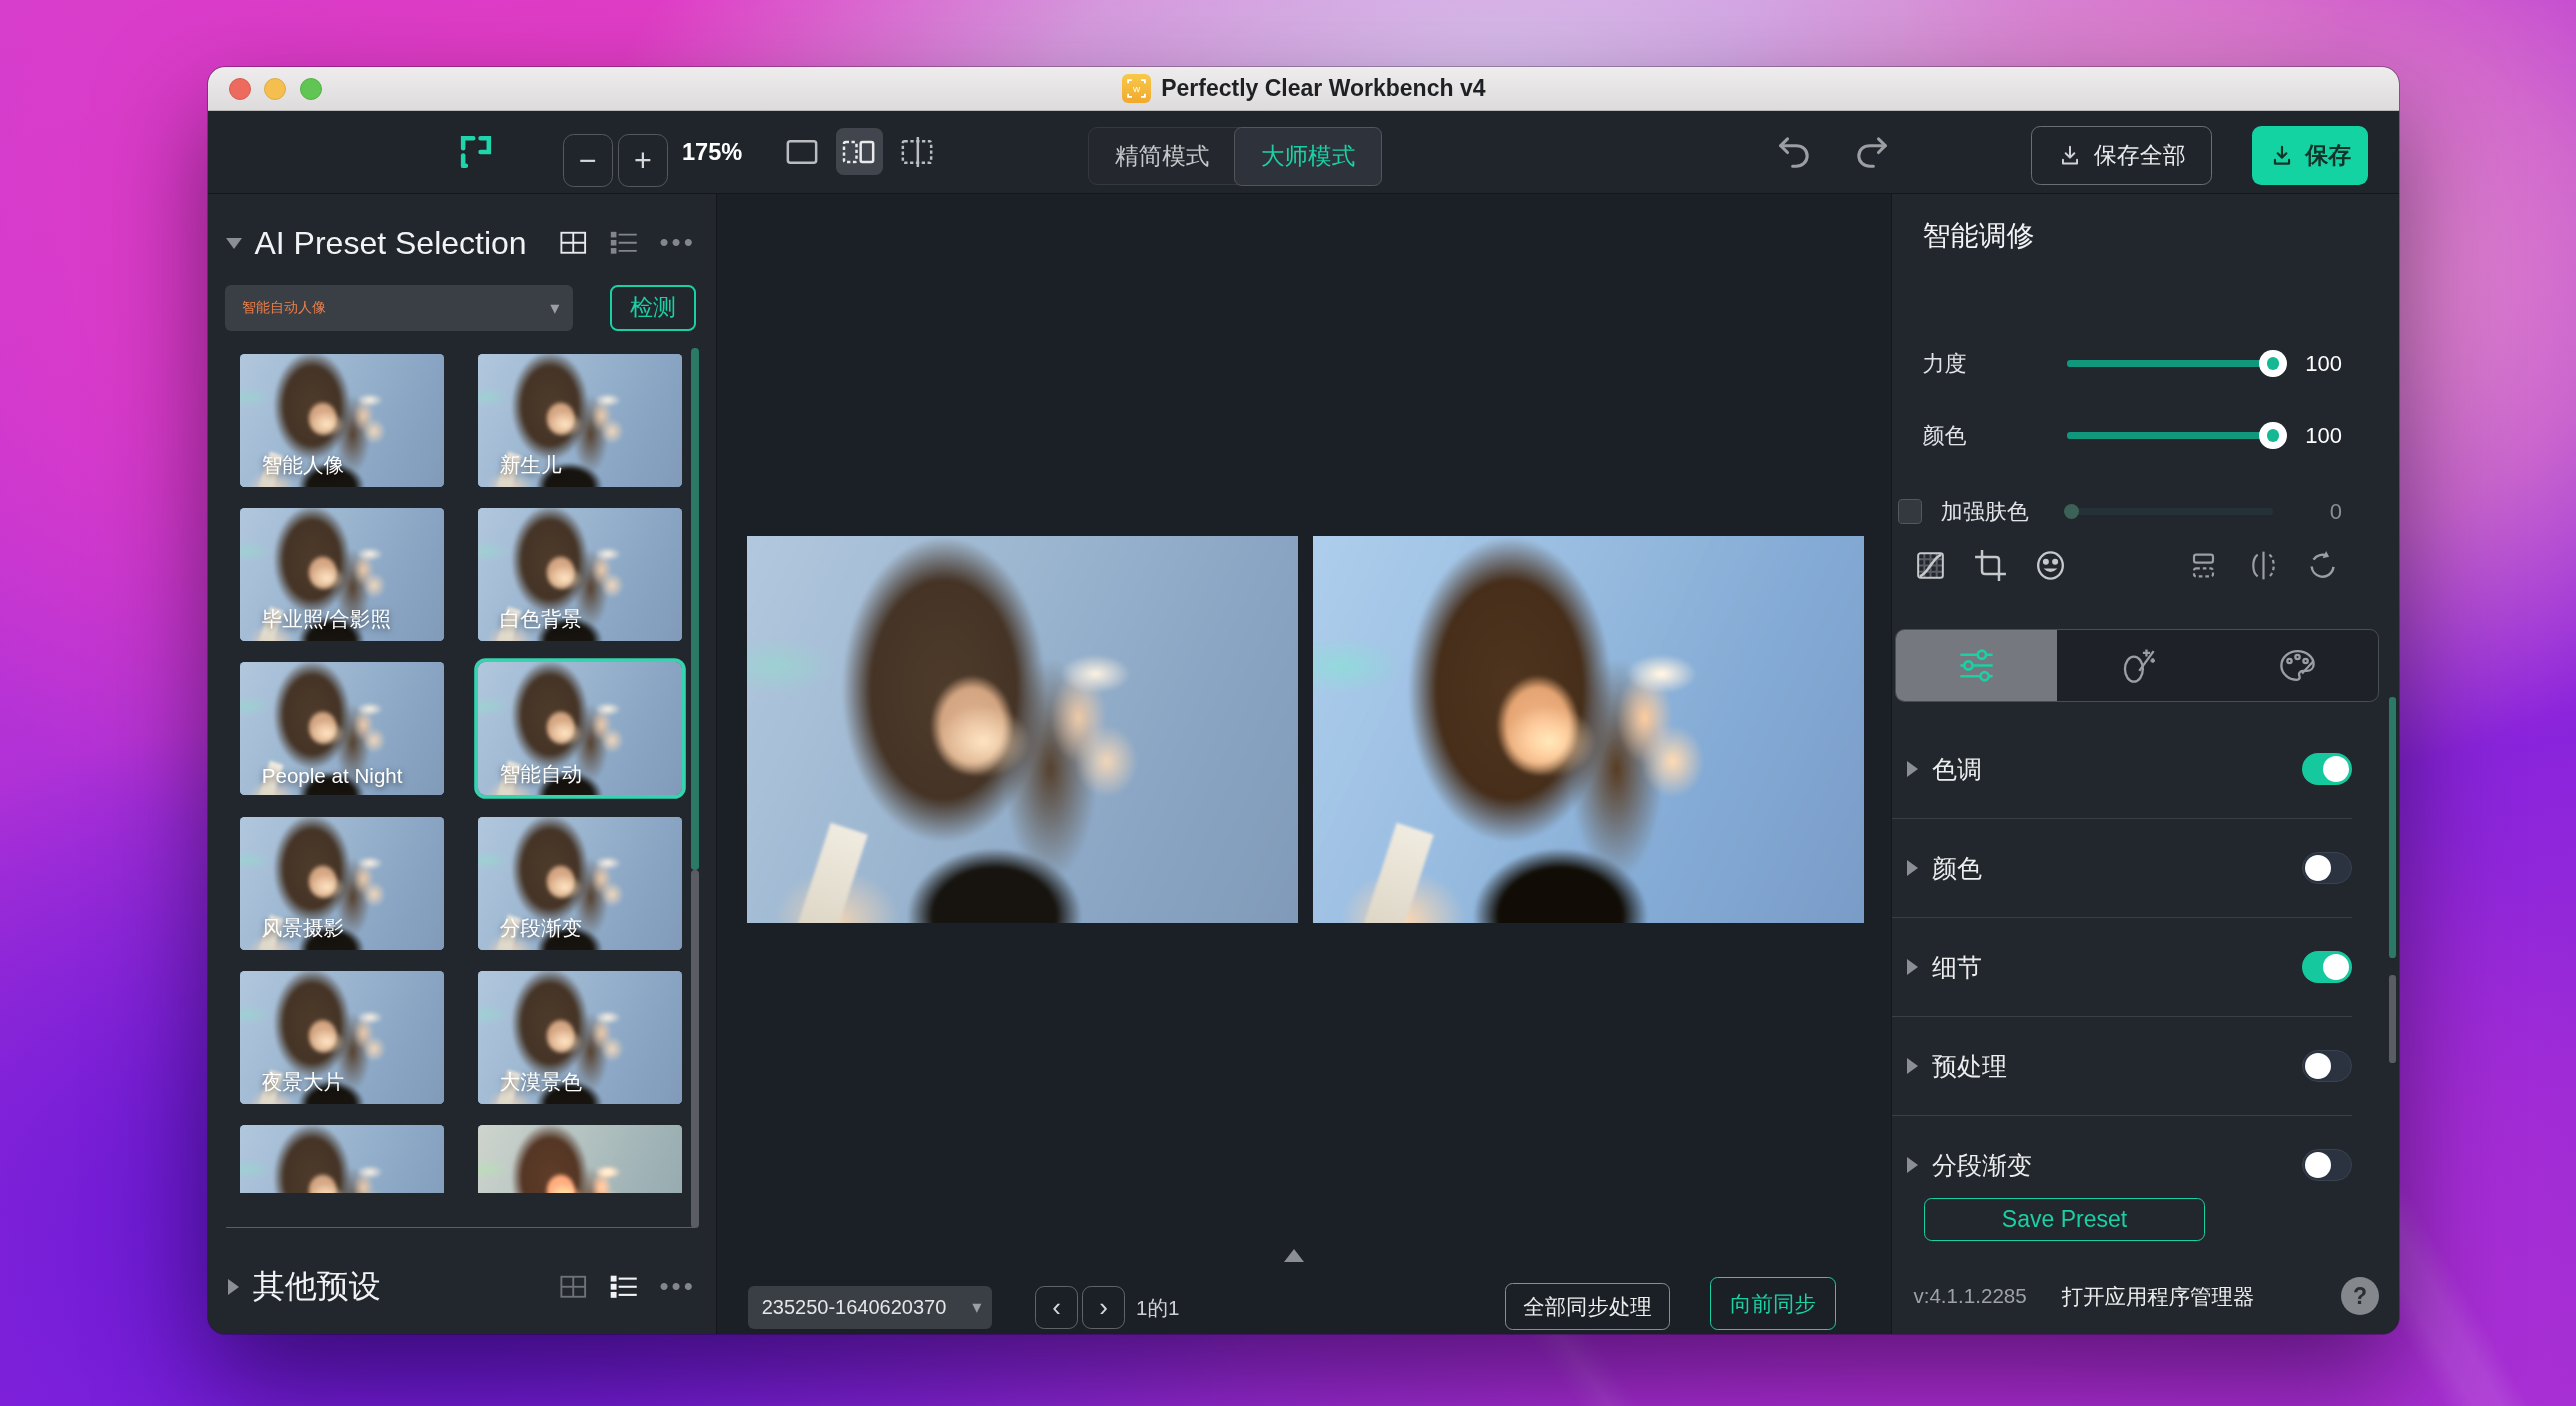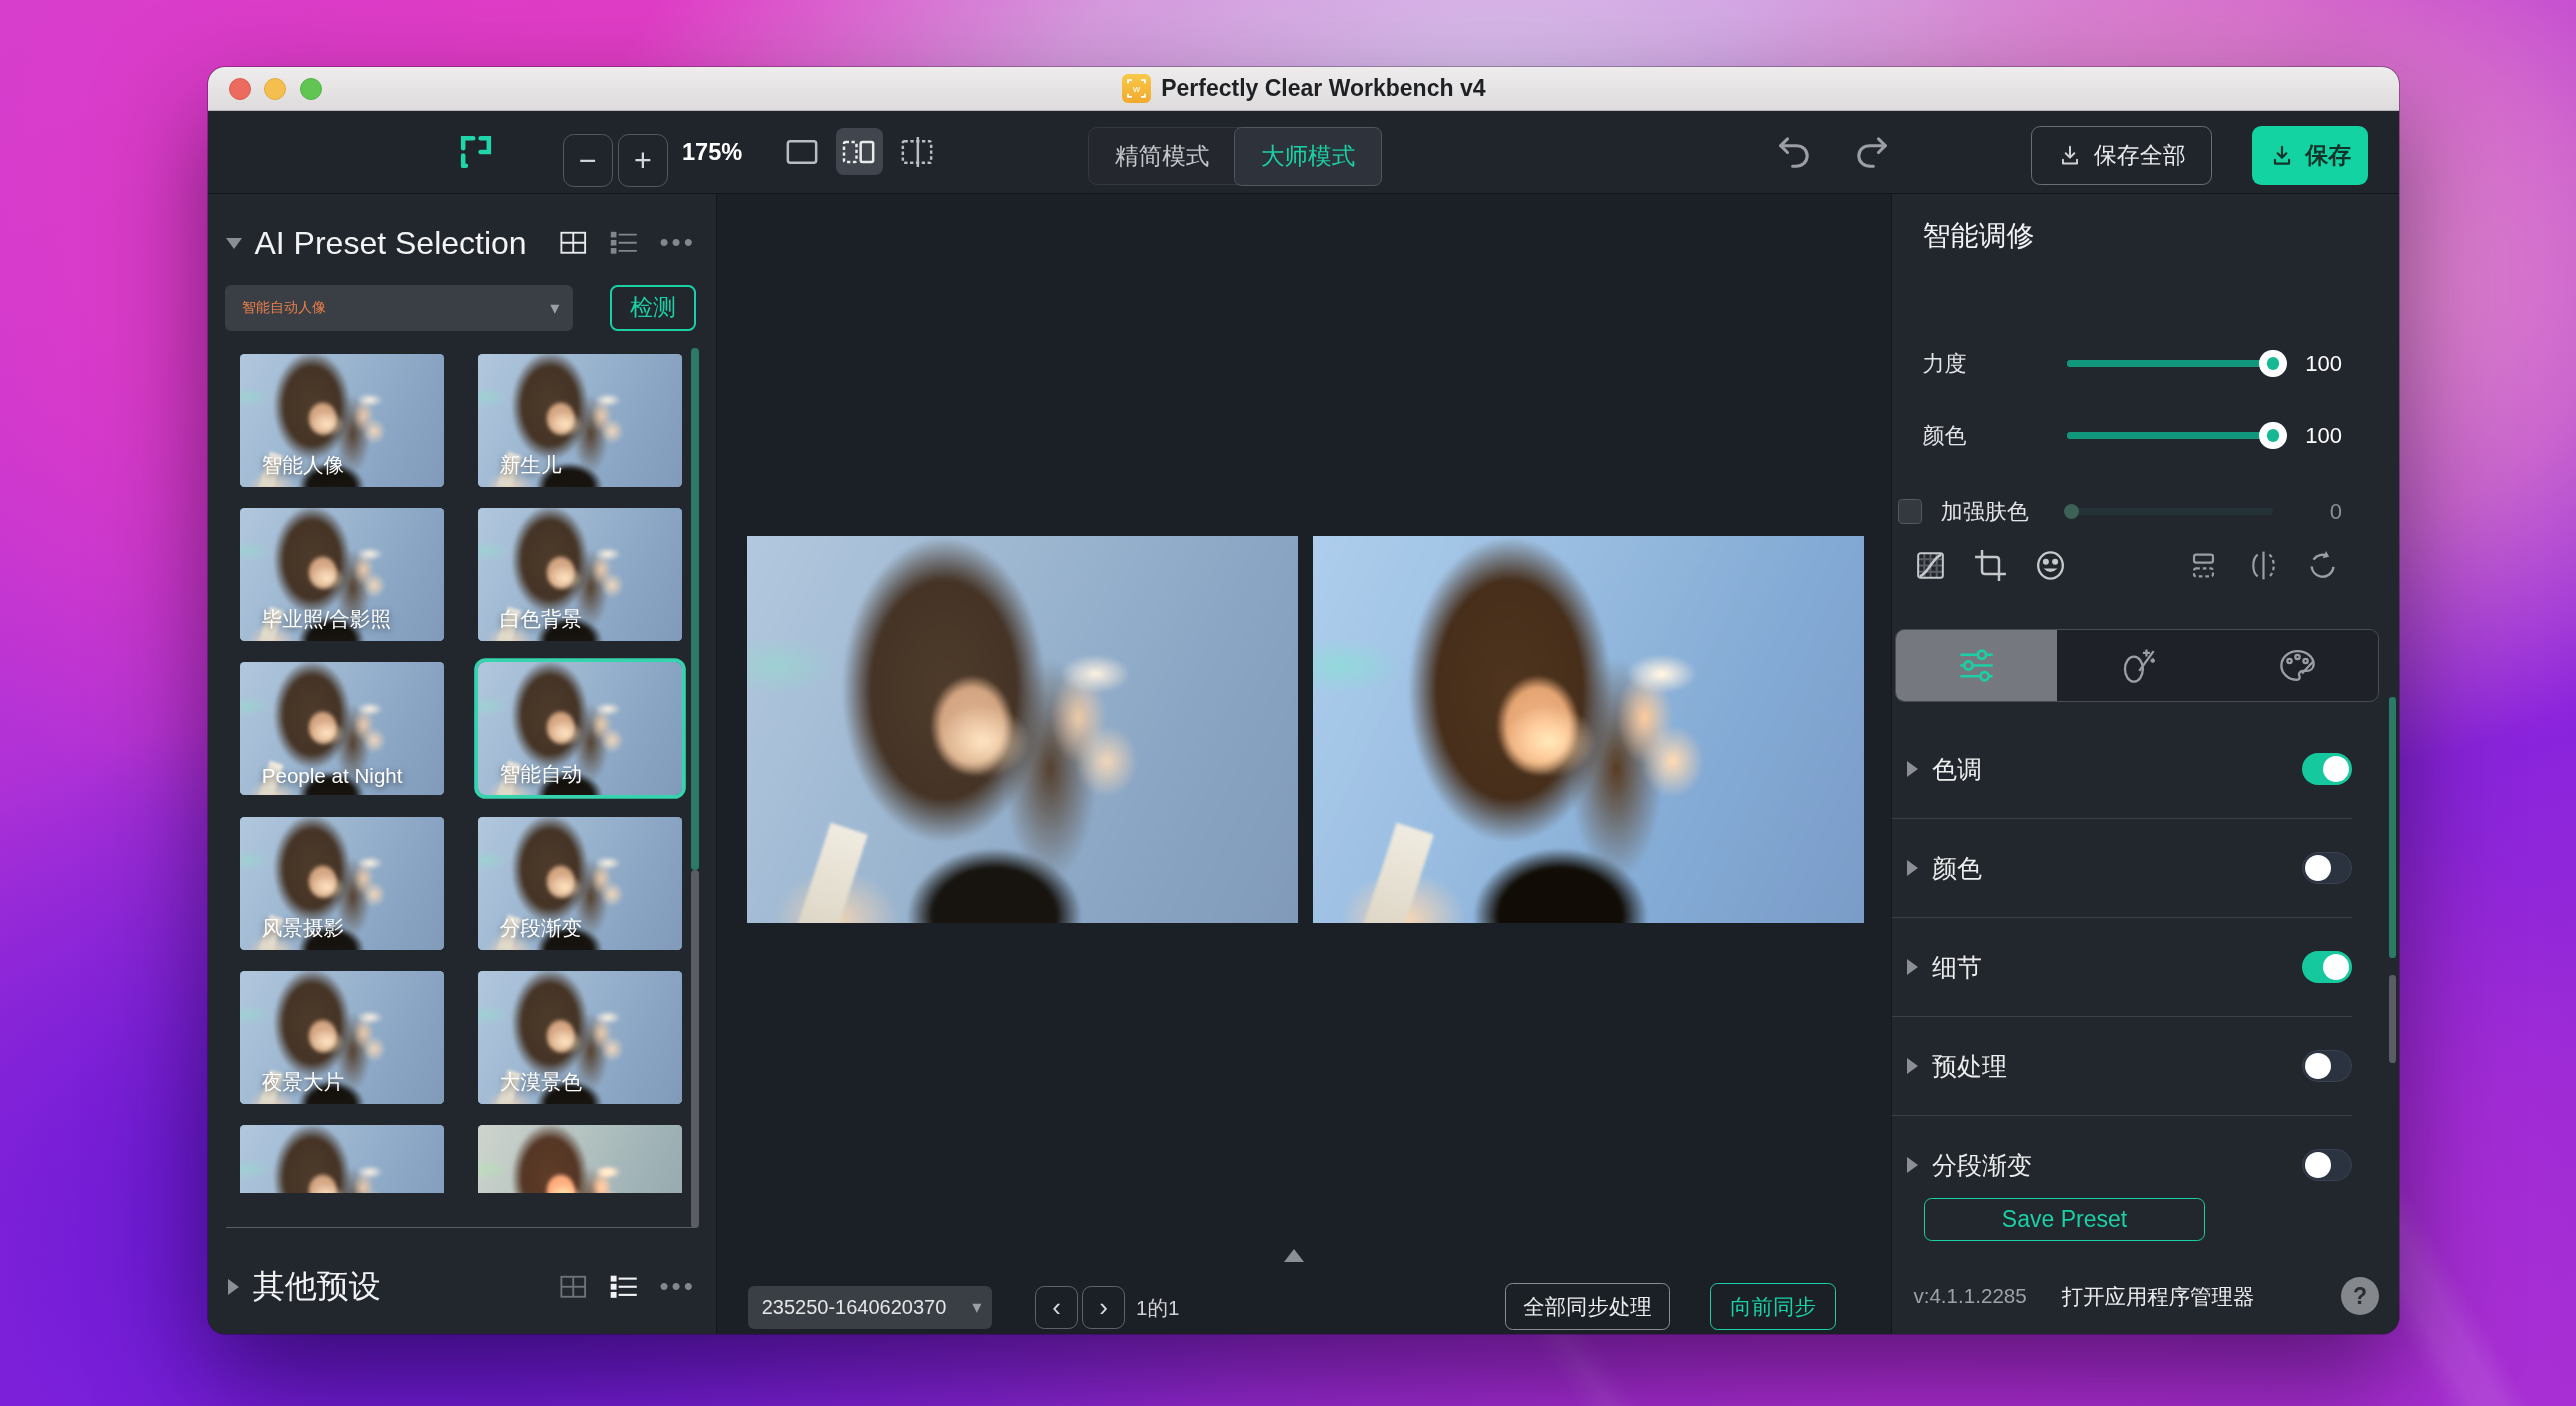--- a/index.html
+++ b/index.html
@@ -105,21 +105,21 @@
     border-left:10px solid transparent;border-right:10px solid transparent;border-bottom:13.7px solid #8b8e93;}
   .file-select{position:absolute;left:31px;bottom:6.1px;width:244px;height:43px;background:#3a3e45;border-radius:6.1px;
     display:flex;align-items:center;padding:0 10.7px 0 13.7px;box-sizing:border-box;}
   .file-select .val{color:#e4e6e8;font-size:20px;white-space:nowrap;}
   .navbtn{position:absolute;bottom:6.1px;width:43px;height:43px;border:1.5px solid #60646a;border-radius:9.2px;background:transparent;
     color:#d7d9db;font-size:26px;display:flex;align-items:center;justify-content:center;box-sizing:border-box;}
   .nav-prev{left:318px;} .nav-next{left:365px;}
   .pageind{position:absolute;left:419px;bottom:6.1px;height:43px;line-height:43px;color:#cfd1d4;font-size:20.6px;}
   .syncall{position:absolute;left:788px;bottom:4.6px;width:165px;height:47px;border:1.5px solid #8a8d92;border-radius:7.6px;
     color:#eceded;font-size:21.4px;display:flex;align-items:center;justify-content:center;background:transparent;box-sizing:border-box;}
-  .syncfwd{position:absolute;left:993px;bottom:4.6px;width:126px;height:47px;border:1.5px solid var(--accent);border-radius:7.6px;
+  .syncfwd{position:absolute;left:993px;bottom:4.6px;width:126px;height:53px;border:1.5px solid var(--accent);border-radius:7.6px;
     color:var(--accent);font-size:21.4px;display:flex;align-items:center;justify-content:center;background:transparent;box-sizing:border-box;}
 
   
   .panel{width:508px;background:var(--panel);position:relative;flex:none;border-left:0.8px solid #14161b;box-sizing:border-box;}
   .pn-title{position:absolute;top:23px;left:30.5px;font-size:28px;color:#f2f3f5;}
   .slider-row{position:absolute;left:0;right:0;height:43px;display:flex;align-items:center;padding:0 57px 0 30.5px;box-sizing:border-box;}
   .sl-label{font-size:22px;color:#e2e4e7;}
   .sl-spacer{flex:1;}
   .track{width:206px;height:6.1px;border-radius:3.1px;background:#11987c;position:relative;}
   .track .knob{position:absolute;right:-13.7px;top:-10.7px;width:27.5px;height:27.5px;border-radius:50%;background:#fff;}

